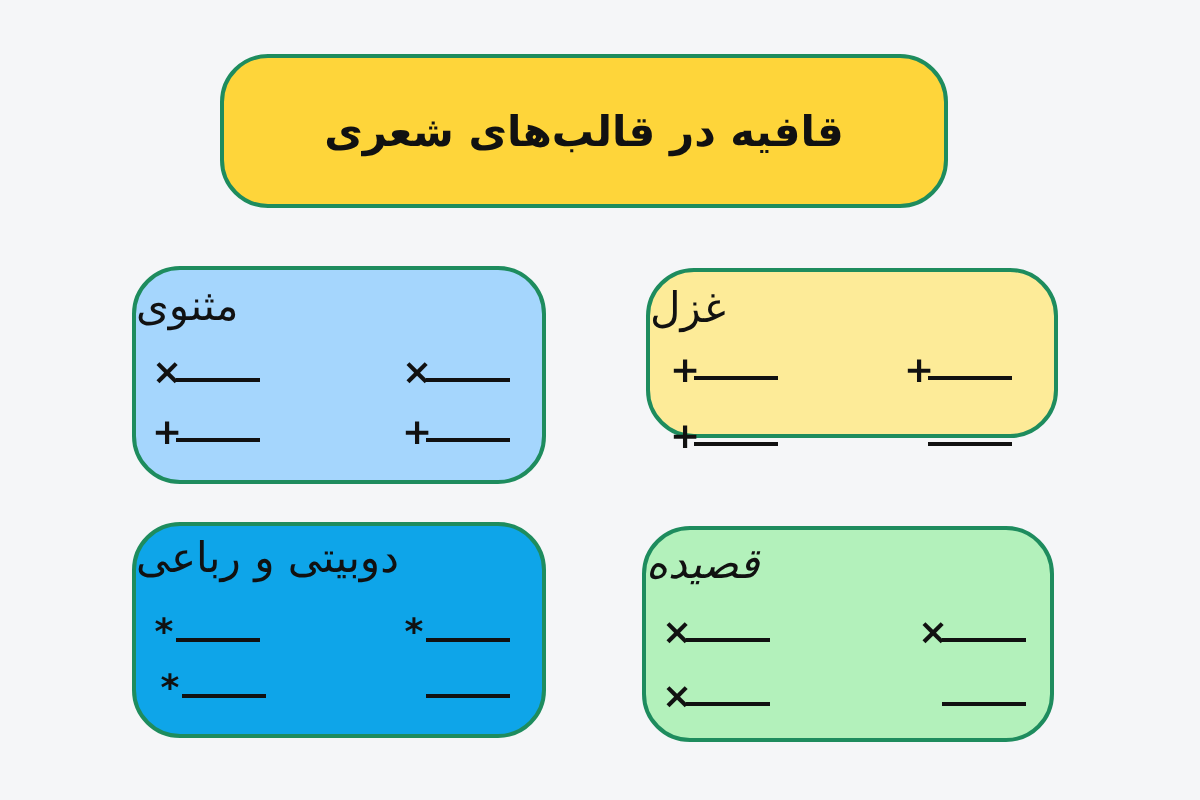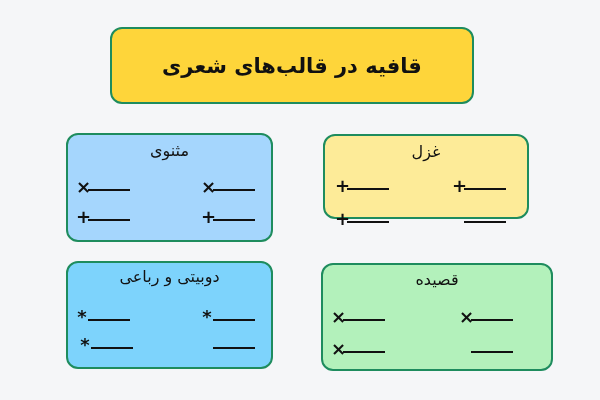--- a/index.html
+++ b/index.html
@@ -1,20 +1,20 @@
 <!DOCTYPE html>
 <html><head>
 <meta charset="utf-8">
 <style>
   html,body{margin:0;padding:0;}
   body{width:600px;height:400px;background:#f5f6f8;position:relative;overflow:hidden;font-family:"DejaVu Sans",sans-serif;}
-  .box{position:absolute;border:2px solid #1e8c5e;border-radius:12px;box-sizing:border-box;}
+  .box{position:absolute;border:2px solid #1e8c5e;border-radius:24px;box-sizing:border-box;}
   .title-box{left:110px;top:27px;width:364px;height:77px;background:#fed53a;display:flex;align-items:center;justify-content:center;}
   .title-box span{font-size:21px;font-weight:bold;color:#111;direction:rtl;}
-  .card-title{position:absolute;left:0;right:0;text-align:center;font-size:16px;color:#111;direction:rtl;}
+  .card-title{position:absolute;left:0;right:0;text-align:left;font-size:21px;color:#111;direction:rtl;}
   .slot{position:absolute;font-size:18px;font-weight:bold;color:#111;white-space:nowrap;line-height:20px;}
   .slot .mark{display:inline-block;width:12px;text-align:center;}
   .slot .line{display:inline-block;width:42px;border-bottom:2px solid #111;height:12px;vertical-align:top;}
 </style>
 </head>
 <body>
 
 <div class="box title-box">
   <span>قافیه در قالب‌های شعری</span>
 </div>
@@ -28,27 +28,27 @@
 </div>
 
 <div class="box" style="left:323px;top:134px;width:206px;height:85px;background:#fdeb98;">
   <div class="card-title" style="top:6px;">غزل</div>
   <div class="slot" style="left:10px;top:40px;"><span class="mark">+</span><span class="line"></span></div>
   <div class="slot" style="left:127px;top:40px;"><span class="mark">+</span><span class="line"></span></div>
   <div class="slot" style="left:10px;top:73px;"><span class="mark">+</span><span class="line"></span></div>
   <div class="slot" style="left:127px;top:73px;"><span class="mark"></span><span class="line"></span></div>
 </div>
 
-<div class="box" style="left:66px;top:261px;width:207px;height:108px;background:#7dd3fc;padding-left:20px;">
+<div class="box" style="left:66px;top:261px;width:207px;height:108px;background:#0ea5e9;padding-left:20px;">
   <div class="card-title" style="top:4px;">دوبیتی و رباعی</div>
   <div class="slot" style="left:8px;top:44px;"><span class="mark">*</span><span class="line"></span></div>
   <div class="slot" style="left:133px;top:44px;"><span class="mark">*</span><span class="line"></span></div>
   <div class="slot" style="left:11px;top:72px;"><span class="mark">*</span><span class="line"></span></div>
   <div class="slot" style="left:133px;top:72px;"><span class="mark"></span><span class="line"></span></div>
 </div>
 
-<div class="box" style="left:321px;top:263px;width:232px;height:108px;background:#b3f1bb;">
+<div class="box" style="left:321px;top:263px;width:206px;height:108px;background:#b3f1bb;font-style:italic;">
   <div class="card-title" style="top:5px;">قصیده</div>
   <div class="slot" style="left:8px;top:42px;"><span class="mark">×</span><span class="line"></span></div>
   <div class="slot" style="left:136px;top:42px;"><span class="mark">×</span><span class="line"></span></div>
   <div class="slot" style="left:8px;top:74px;"><span class="mark">×</span><span class="line"></span></div>
   <div class="slot" style="left:136px;top:74px;"><span class="mark"></span><span class="line"></span></div>
 </div>
 
 </body></html>

